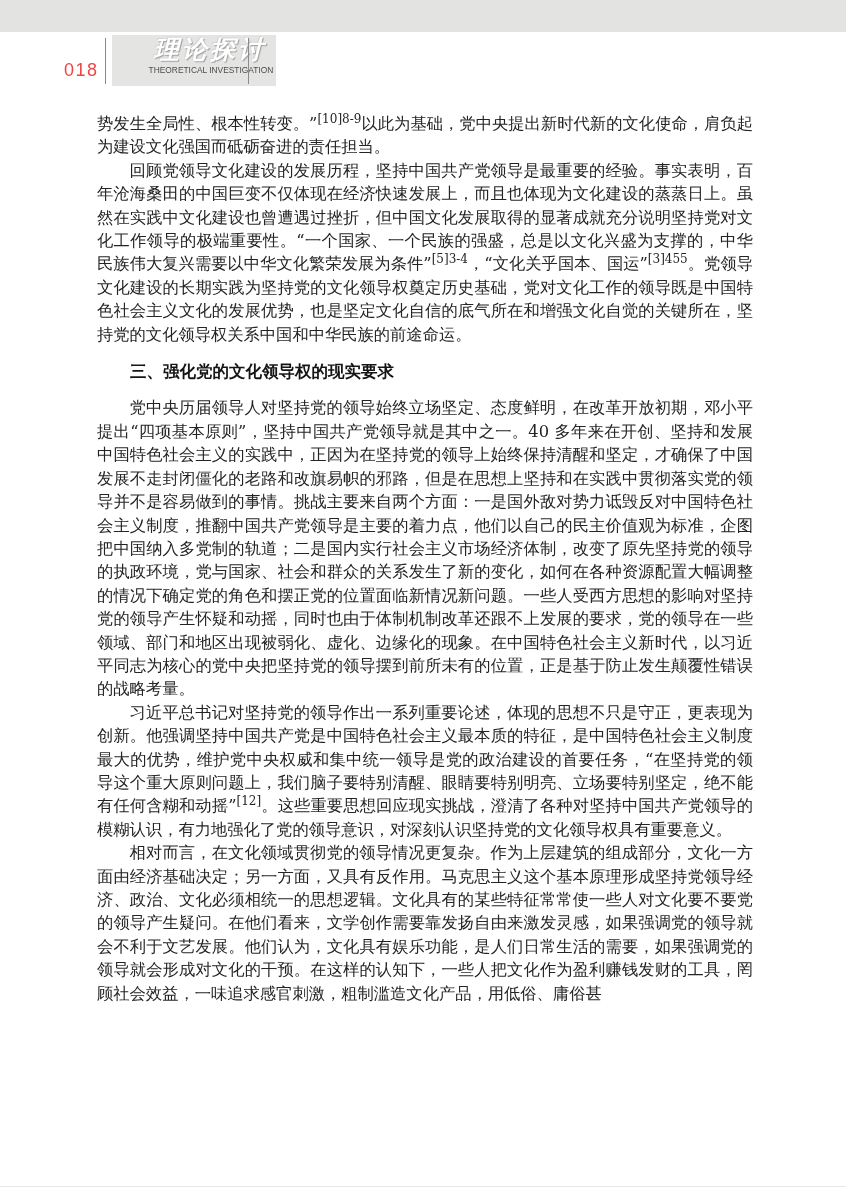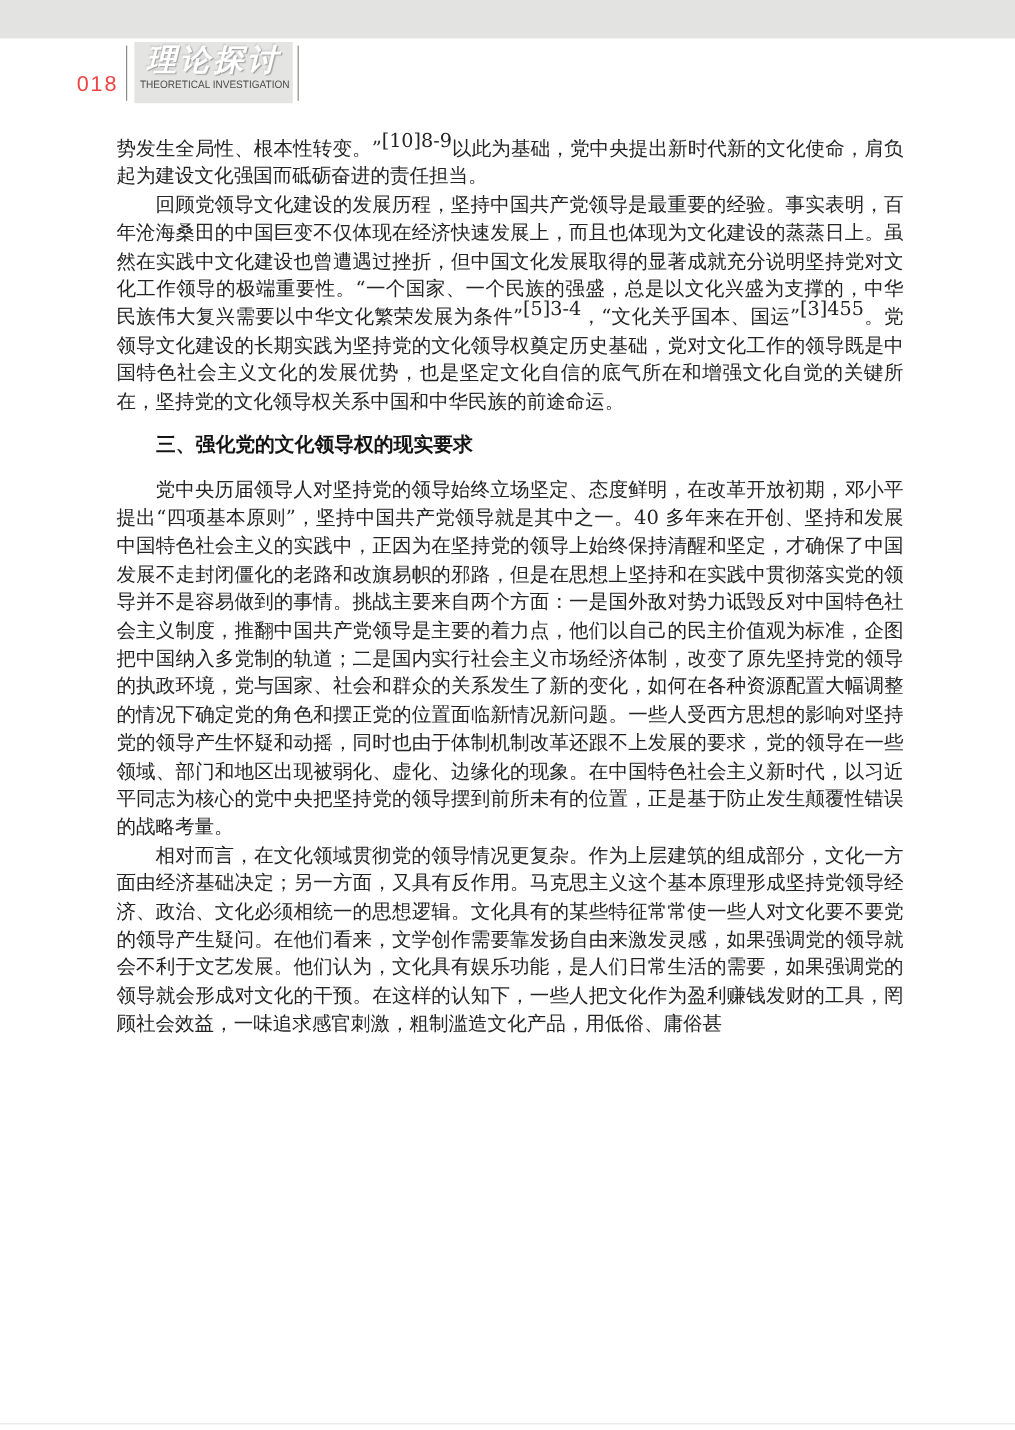--- a/index.html
+++ b/index.html
@@ -24,21 +24,21 @@
     font-family:"Liberation Sans",sans-serif;
     font-size:18px; color:#ef4444; letter-spacing:1.5px;
   }
   .vdivider {
     position:absolute; top:3px; width:1px; height:46px; background:#8a8a8a;
   }
   .vdivider.d1 { left:105px; }
   .vdivider.d2 { left:248px; }
   .logo-box {
     position:absolute; left:112px; top:0; width:132px; height:51px;
-    background:#e4e4e3; text-align:center; overflow:hidden;
+    background:#e4e4e3; text-align:center; overflow:hidden;padding-left:32px;
   }
   .logo-cn {
     font-size:25px; line-height:29px; font-weight:bold; font-style:italic;
     color:#ffffff; letter-spacing:3px;
     text-shadow:1px 1px 1px #9e9e9e, -1px -1px 0 #d6d6d6;
     font-family:"DejaVu Serif","Liberation Serif",serif;
     white-space:nowrap;
   }
   .logo-en {
     font-family:"Liberation Sans",sans-serif;
@@ -57,21 +57,21 @@
     text-align:justify;
   }
   .article p { margin:0; }
   .article p.indent { text-indent:2em; }
   .article h2 {
     font-family:Liberation Sans, sans-serif;
     font-size:16.5px; font-weight:bold; color:#141414;
     margin:14px 0 13px 0; text-indent:2em; text-align:left;
   }
   .article sup {
-    font-size:16px; line-height:0; vertical-align:super;
+    font-size:12px; line-height:0; vertical-align:super;
     letter-spacing:0;
   }
 </style>
 </head>
 <body>
 
 <div class="top-band"></div>
 
 <div class="header">
   <div class="page-number">018</div>
@@ -81,16 +81,17 @@
     <div class="logo-en">THEORETICAL INVESTIGATION</div>
   </div>
   <div class="vdivider d2"></div>
 </div>
 
 <div class="article">
     <p>势发生全局性、根本性转变。”<sup>[10]8-9</sup>以此为基础，党中央提出新时代新的文化使命，肩负起为建设文化强国而砥砺奋进的责任担当。</p>
     <p class="indent">回顾党领导文化建设的发展历程，坚持中国共产党领导是最重要的经验。事实表明，百年沧海桑田的中国巨变不仅体现在经济快速发展上，而且也体现为文化建设的蒸蒸日上。虽然在实践中文化建设也曾遭遇过挫折，但中国文化发展取得的显著成就充分说明坚持党对文化工作领导的极端重要性。“一个国家、一个民族的强盛，总是以文化兴盛为支撑的，中华民族伟大复兴需要以中华文化繁荣发展为条件”<sup>[5]3-4</sup>，“文化关乎国本、国运”<sup>[3]455</sup>。党领导文化建设的长期实践为坚持党的文化领导权奠定历史基础，党对文化工作的领导既是中国特色社会主义文化的发展优势，也是坚定文化自信的底气所在和增强文化自觉的关键所在，坚持党的文化领导权关系中国和中华民族的前途命运。</p>
     <h2>三、强化党的文化领导权的现实要求</h2>
     <p class="indent">党中央历届领导人对坚持党的领导始终立场坚定、态度鲜明，在改革开放初期，邓小平提出“四项基本原则”，坚持中国共产党领导就是其中之一。40 多年来在开创、坚持和发展中国特色社会主义的实践中，正因为在坚持党的领导上始终保持清醒和坚定，才确保了中国发展不走封闭僵化的老路和改旗易帜的邪路，但是在思想上坚持和在实践中贯彻落实党的领导并不是容易做到的事情。挑战主要来自两个方面：一是国外敌对势力诋毁反对中国特色社会主义制度，推翻中国共产党领导是主要的着力点，他们以自己的民主价值观为标准，企图把中国纳入多党制的轨道；二是国内实行社会主义市场经济体制，改变了原先坚持党的领导的执政环境，党与国家、社会和群众的关系发生了新的变化，如何在各种资源配置大幅调整的情况下确定党的角色和摆正党的位置面临新情况新问题。一些人受西方思想的影响对坚持党的领导产生怀疑和动摇，同时也由于体制机制改革还跟不上发展的要求，党的领导在一些领域、部门和地区出现被弱化、虚化、边缘化的现象。在中国特色社会主义新时代，以习近平同志为核心的党中央把坚持党的领导摆到前所未有的位置，正是基于防止发生颠覆性错误的战略考量。</p>
+    <p class="indent">习近平总书记对坚持党的领导作出一系列重要论述，体现的思想不只是守正，更表现为创新。他强调坚持中国共产党是中国特色社会主义最本质的特征，是中国特色社会主义制度最大的优势，维护党中央权威和集中统一领导是党的政治建设的首要任务，“在坚持党的领导这个重大原则问题上，我们脑子要特别清醒、眼睛要特别明亮、立场要特别坚定，绝不能有任何含糊和动摇”<sup>[12]</sup>。这些重要思想回应现实挑战，澄清了各种对坚持中国共产党领导的模糊认识，有力地强化了党的领导意识，对深刻认识坚持党的文化领导权具有重要意义。</p>
     <p class="indent">相对而言，在文化领域贯彻党的领导情况更复杂。作为上层建筑的组成部分，文化一方面由经济基础决定；另一方面，又具有反作用。马克思主义这个基本原理形成坚持党领导经济、政治、文化必须相统一的思想逻辑。文化具有的某些特征常常使一些人对文化要不要党的领导产生疑问。在他们看来，文学创作需要靠发扬自由来激发灵感，如果强调党的领导就会不利于文艺发展。他们认为，文化具有娱乐功能，是人们日常生活的需要，如果强调党的领导就会形成对文化的干预。在这样的认知下，一些人把文化作为盈利赚钱发财的工具，罔顾社会效益，一味追求感官刺激，粗制滥造文化产品，用低俗、庸俗甚</p>
   </div>
 
 <div class="bottom-edge"></div>
 
 </body></html>

